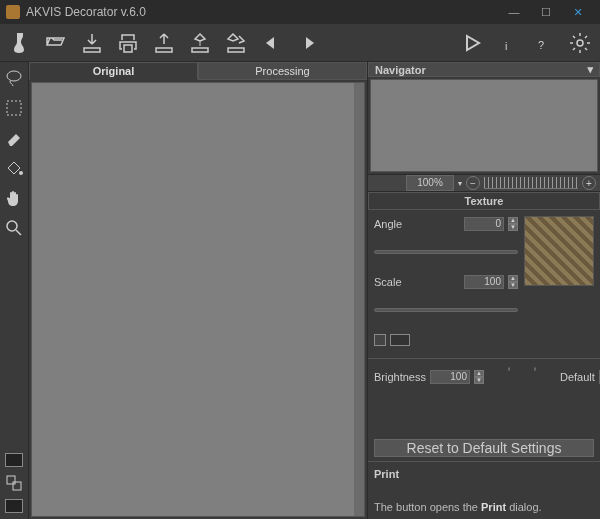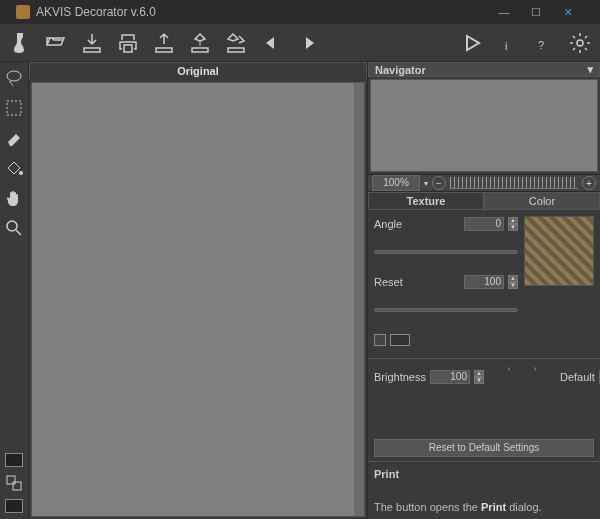--- a/index.html
+++ b/index.html
@@ -1,17 +1,17 @@
 <!DOCTYPE html>
 <html><head>
 <meta charset="utf-8">
 <style>
 * { margin: 0; padding: 0; box-sizing: border-box; font-family: "Segoe UI", Tahoma, sans-serif; font-size: 11px; }
 body { width: 600px; height: 519px; background: #3a3a3a; color: #ccc; overflow: hidden; }
-.titlebar { height: 24px; background: #2b2b2b; display: flex; align-items: center; padding: 0 16px; }
+.titlebar { height: 24px; background: #2b2b2b; display: flex; align-items: center; padding: 0 6px; }
 .titlebar .logo { width: 14px; height: 14px; background: #aa7733; border-radius: 2px; margin-right: 6px; }
 .titlebar .title { flex: 1; color: #bbb; font-size: 12px; }
 .winbtn { width: 32px; height: 24px; display: flex; align-items: center; justify-content: center; color: #aaa; }
 .winbtn.close { color: #3b99d9; }
 .toolbar { height: 38px; background: #3a3a3a; display: flex; align-items: center; padding: 0 6px; gap: 8px; border-bottom: 1px solid #2a2a2a; }
 .tbtn { width: 28px; height: 28px; display: flex; align-items: center; justify-content: center; color: #ddd; }
 .tbtn svg { width: 24px; height: 24px; }
 .tool-spacer { flex: 1; }
 .main { display: flex; height: calc(519px - 24px - 38px); }
 .leftbar { width: 28px; background: #3a3a3a; display: flex; flex-direction: column; align-items: center; padding-top: 6px; gap: 10px; }
@@ -22,41 +22,41 @@
 .tabs { display: flex; height: 18px; background: #ef4444; }
 .tab { flex: 1; text-align: center; font-size: 11px; color: #ddd; border: 1px solid #555; border-bottom: 1px solid #555; background: #4a4a4a; line-height: 16px; }
 .tab.active { background: #3a3a3a; border-bottom: 1px solid #3a3a3a; font-weight: bold; }
 .canvas { flex: 1; background: #7f7f7f; margin: 2px; border: 1px solid #555; position: relative; }
 .scrollbar-v { position: absolute; right: 0; top: 0; bottom: 0; width: 10px; background: #6b6b6b; }
 .right { width: 232px; background: #3a3a3a; display: flex; flex-direction: column; }
 .nav-head { height: 18px; background: #4a4a4a; display: flex; align-items: center; padding: 0 6px; border: 1px solid #555; font-weight: bold; }
 .nav-head .chev { margin-left: auto; }
 .nav-view { height: 120px; background: #7f7f7f; margin: 2px; border: 1px solid #555; }
 .zoombar { height: 20px; background: #444; display: flex; align-items: center; padding: 0 4px; gap: 4px; border-top: 1px solid #2a2a2a; border-bottom: 1px solid #2a2a2a; }
-.zoom-val { width: 48px; height: 16px; background: #555; border: 1px solid #666; text-align: center; line-height: 14px; font-size: 10px; }
+.zoom-val { width: 48px; height: 16px; background: #555; border: 1px solid #666; text-align: center; line-height: 14px; font-size: 10px; margin-left: 34px; }
 .zoom-btn { width: 14px; height: 14px; border: 1px solid #777; border-radius: 50%; display: flex; align-items: center; justify-content: center; font-size: 10px; color: #ccc; }
 .zoom-ticks { flex: 1; height: 12px; background: repeating-linear-gradient(90deg, #999 0, #999 1px, transparent 1px, transparent 4px); border-bottom: 1px solid #777; }
 .param-tabs { display: flex; height: 20px; }
 .ptab { flex: 1; text-align: center; border: 1px solid #555; background: #4a4a4a; line-height: 16px; }
 .ptab.active { background: #3a3a3a; font-weight: bold; }
 .params { padding: 6px; display: flex; gap: 6px; }
 .params-left { flex: 1; display: flex; flex-direction: column; gap: 20px; }
 .param-row { display: flex; align-items: center; gap: 4px; height: 16px; }
 .param-row label { flex: 1; font-size: 11px; }
 .spin { width: 40px; height: 14px; background: #555; border: 1px solid #666; text-align: right; padding-right: 2px; font-size: 10px; line-height: 12px; }
 .spin-btns { width: 10px; height: 14px; display: flex; flex-direction: column; }
 .spin-btns div { flex:1; background:#666; border:1px solid #777; font-size:6px; line-height:5px; text-align:center; }
 .slider { height: 4px; background: #555; border: 1px solid #666; border-radius: 2px; margin-top: -2px; }
 .chk { width: 12px; height: 12px; border: 1px solid #888; background: #444; }
 .chk-swatch { width: 20px; height: 12px; border: 1px solid #888; background: #333; }
 .tex-preview { width: 70px; height: 70px; background: linear-gradient(45deg,#6b5a3e 25%,#8a7a55 25%,#8a7a55 50%,#6b5a3e 50%,#6b5a3e 75%,#8a7a55 75%); background-size: 12px 12px; border: 1px solid #555; }
 .color-sphere { width: 60px; height: 60px; border-radius: 50%; background: radial-gradient(circle at 35% 35%, #fff, #ddd 40%, #888 80%, #555); position: relative; display: flex; align-items: center; justify-content: center; }
 .color-sphere span { color: #000; font-weight: bold; font-size: 14px; }
 .divider { height: 1px; background: #555; margin: 4px 0; }
-.reset-btn { margin: 4px 6px; height: 18px; background: #555; border: 1px solid #666; text-align: center; line-height: 16px; font-size: 10px; }
+.reset-btn { margin: 4px 6px; height: 18px; background: #555; border: 1px solid #666; text-align: center; line-height: 16px; font-size: 14px; }
 .help { padding: 6px; border-top: 1px solid #555; }
 .help .htitle { font-weight: bold; margin-bottom: 6px; }
 .help .htext { font-size: 10px; color: #bbb; margin-top: 21px; }
 .help .htext b { color: #ddd; }
 .params2 { padding: 6px; display: flex; gap: 8px; }
 .params2-left { flex:1; display:flex; flex-direction:row; gap:24px;justify-content:center; }
 </style>
 </head>
 <body>
 
@@ -182,20 +182,21 @@
             <rect x="9" y="9" width="8" height="8" fill="none" stroke="#ccc"></rect>
           </svg>
         </div>
       <div class="bottom-swatch"></div>
     </div>
   </div>
 
   <div class="center">
     <div class="tabs">
       <div class="tab active">Original</div>
+      <div class="tab">Processing</div>
     </div>
     <div class="canvas">
       <div class="scrollbar-v"></div>
     </div>
   </div>
 
   <div class="right">
     <div class="nav-head">
       <span>Navigator</span>
       <span class="chev">▾</span>
@@ -204,36 +205,35 @@
     <div class="zoombar">
       <div class="zoom-val">100%</div>
       <span style="font-size:8px;">▾</span>
       <div class="zoom-btn">−</div>
       <div class="zoom-ticks"></div>
       <div class="zoom-btn">+</div>
     </div>
 
     <div class="param-tabs">
       <div class="ptab active">Texture</div>
-      <div class="ptab">Color</div>
     </div>
 
     <div class="params">
       <div class="params-left">
         <div class="param-row">
           <label>Angle</label>
           <div class="spin">0</div>
           <div class="spin-btns">
               <div>▲</div>
               <div>▼</div>
             </div>
         </div>
         <div class="slider"></div>
         <div class="param-row">
-          <label>Reset</label>
+          <label>Scale</label>
           <div class="spin">100</div>
           <div class="spin-btns">
               <div>▲</div>
               <div>▼</div>
             </div>
         </div>
         <div class="slider"></div>
         <div class="param-row">
           <div class="chk"></div>
           <div class="chk-swatch"></div>

